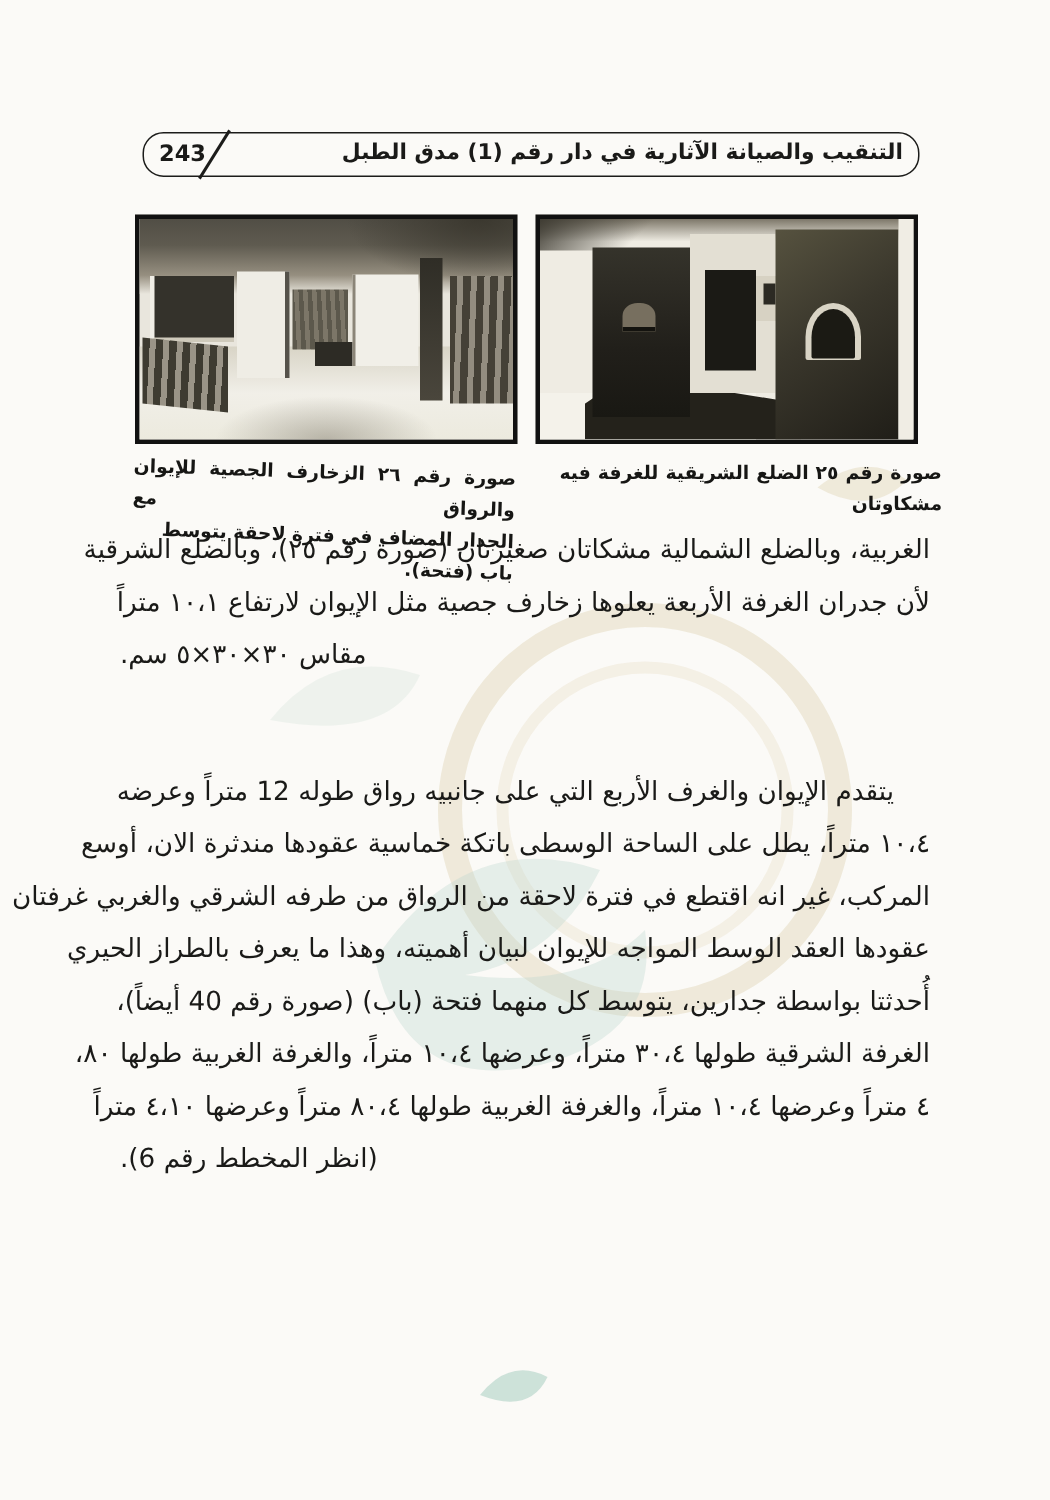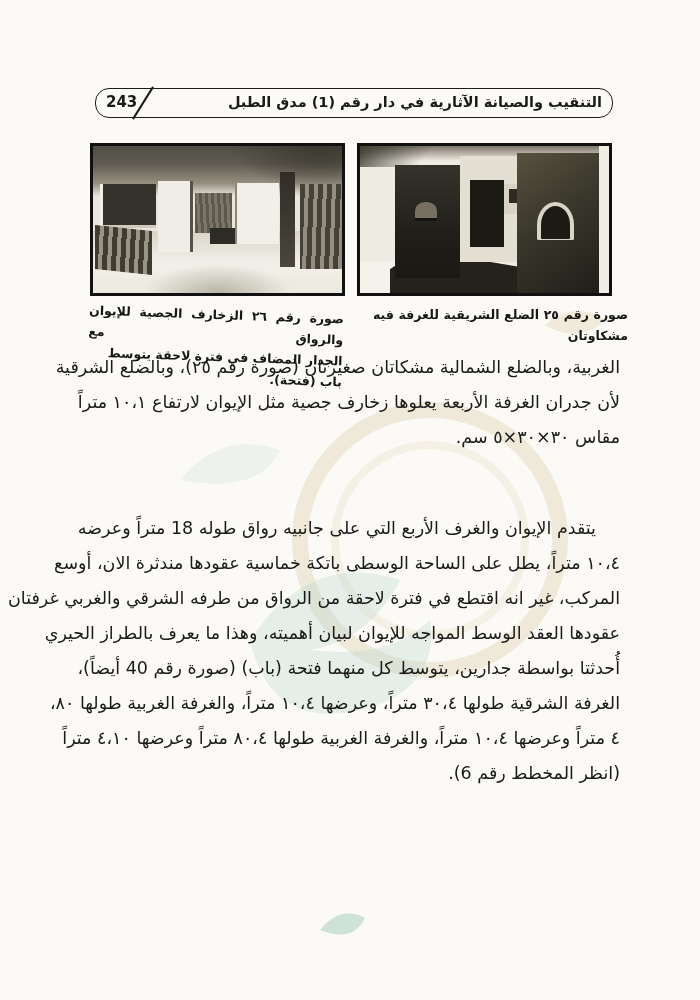--- a/index.html
+++ b/index.html
@@ -95,21 +95,21 @@
   #caption25{left:373px;}
   #caption26{left:88px;transform:rotate(2deg);}
   .cap-just{text-align:justify;text-align-last:justify;}
   .cap-end{text-align:right;}
   
   .bodytext{position:absolute;left:80px;width:540px;direction:rtl;}
   #para1{top:350px;}
   #para2{top:511px;}
   .ln{height:35px;line-height:35px;font-size:17.5px;white-space:nowrap;
       text-align:justify;text-align-last:justify;}
-  .ln-last{height:35px;line-height:35px;font-size:17.5px;text-align:right;}
+  .ln-last{height:35px;line-height:35px;font-size:17.5px;text-align:left;}
   .indent{padding-right:24px;}
   
   .watermark{position:absolute;left:0;top:0;pointer-events:none;}
 </style>
 </head>
 <body>
 
 <div class="page">
 
   <svg class="watermark" width="700" height="1000" viewBox="0 0 700 1000">
@@ -174,21 +174,21 @@
     <div class="cap-end">الجدار المضاف في فترة لاحقة يتوسط باب (فتحة).</div>
   </div>
 
   <div class="bodytext" id="para1">
     <div class="ln">الغربية، وبالضلع الشمالية مشكاتان صغيرتان (صورة رقم ٢٥)، وبالضلع الشرقية</div>
     <div class="ln">لأن جدران الغرفة الأربعة يعلوها زخارف جصية مثل الإيوان لارتفاع ⁦١٠،١⁩ متراً</div>
     <div class="ln-last">مقاس ٣٠×٣٠×٥ سم.</div>
   </div>
 
   <div class="bodytext" id="para2">
-    <div class="ln indent">يتقدم الإيوان والغرف الأربع التي على جانبيه رواق طوله 18 متراً وعرضه</div>
+    <div class="ln indent">يتقدم الإيوان والغرف الأربع التي على جانبيه رواق طوله 12 متراً وعرضه</div>
     <div class="ln">⁦١٠،٤⁩ متراً، يطل على الساحة الوسطى باتكة خماسية عقودها مندثرة الان، أوسع</div>
     <div class="ln">المركب، غير انه اقتطع في فترة لاحقة من الرواق من طرفه الشرقي والغربي غرفتان</div>
     <div class="ln">عقودها العقد الوسط المواجه للإيوان لبيان أهميته، وهذا ما يعرف بالطراز الحيري</div>
     <div class="ln">أُحدثتا بواسطة جدارين، يتوسط كل منهما فتحة (باب) (صورة رقم 40 أيضاً)،</div>
     <div class="ln">الغرفة الشرقية طولها ⁦٣٠،٤⁩ متراً، وعرضها ⁦١٠،٤⁩ متراً، والغرفة الغربية طولها ٨٠،</div>
     <div class="ln">٤ متراً وعرضها ⁦١٠،٤⁩ متراً، والغرفة الغربية طولها ⁦٨٠،٤⁩ متراً وعرضها ⁦٤،١٠⁩ متراً</div>
     <div class="ln-last">(انظر المخطط رقم 6).</div>
   </div>
 
 </div>

